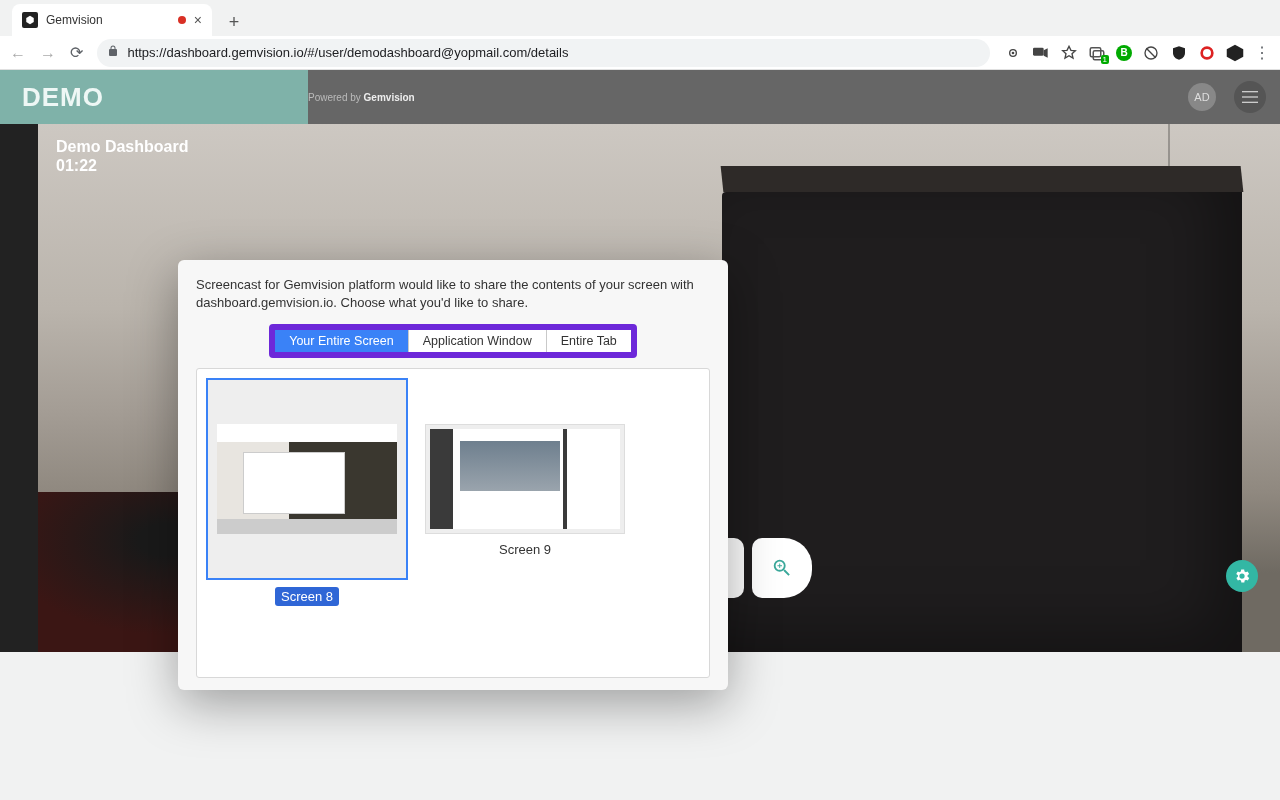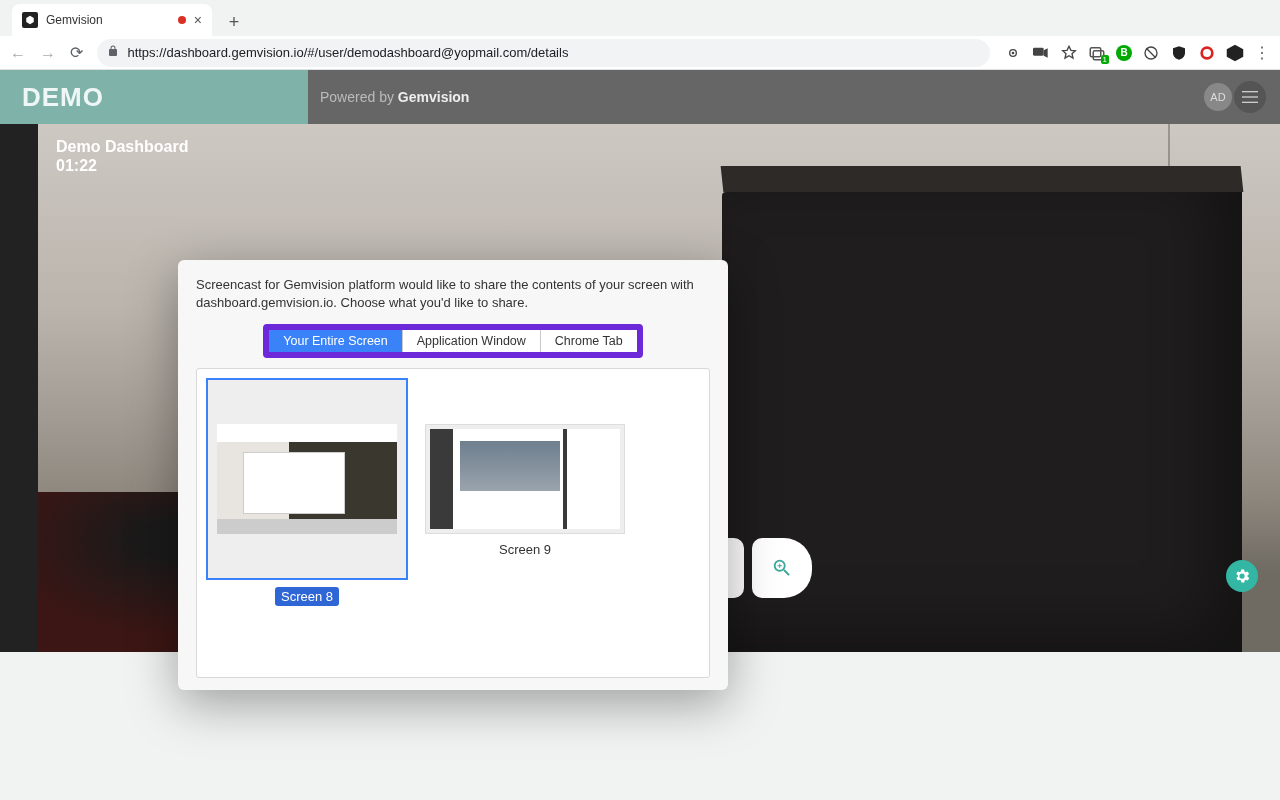--- a/index.html
+++ b/index.html
@@ -47,23 +47,23 @@
   .app-header {
     height:54px; display:flex; align-items:center;
     background:#666; color:#fff;
   }
   .demo-panel { 
     width:308px; height:100%;
     background:#7fb2a9; display:flex; align-items:center; padding-left:22px;
     font-weight:700; font-size:26px; letter-spacing:1px; color:#eef7f5;
     opacity:1;
   }
-  .powered { margin-left:12px; font-size:14px; color:#bbb; }
+  .powered { font-size:10px; color:#bbb; }
   .powered b { color:#eee; font-weight:600; }
-  .hdr-right { margin-left:auto; display:flex; align-items:center; gap:2px; padding-right:14px; }
+  .hdr-right { margin-left:auto; display:flex; align-items:center; gap:18px; padding-right:14px; }
   .avatar { width:28px; height:28px; border-radius:50%; background:#888; display:flex; align-items:center; justify-content:center; font-size:11px; color:#ddd; }
   .hamburger { width:32px; height:32px; border-radius:50%; background:#555; display:flex; align-items:center; justify-content:center; }
   .hamburger svg { width:16px; height:12px; fill:#ccc; }
 
   
   .stage { position:relative; width:100%; height:528px; background:#222; display:flex; }
   .side-label { width:38px; background:#222; }
   .sidebar-overlay {
     position:absolute; left:38px; top:0;
     color:#fff;
@@ -304,21 +304,21 @@
       </div>
     <div class="coat"></div>
   </div>
 
   <div class="dialog">
     <div class="dlg-body">
       <div class="dlg-desc">Screencast for Gemvision platform would like to share the contents of your screen with dashboard.gemvision.io. Choose what you'd like to share.</div>
       <div class="segmented">
         <div class="seg active">Your Entire Screen</div>
         <div class="seg">Application Window</div>
-        <div class="seg">Chrome Tab</div>
+        <div class="seg">Entire Tab</div>
       </div>
       <div class="screens">
         <div class="screen-card sel">
           <div class="thumb">
               <div class="thumb-inner1"></div>
             </div>
           <span class="scr-label sel">Screen 8</span>
         </div>
         <div class="screen-card sc2">
           <div class="thumb">

